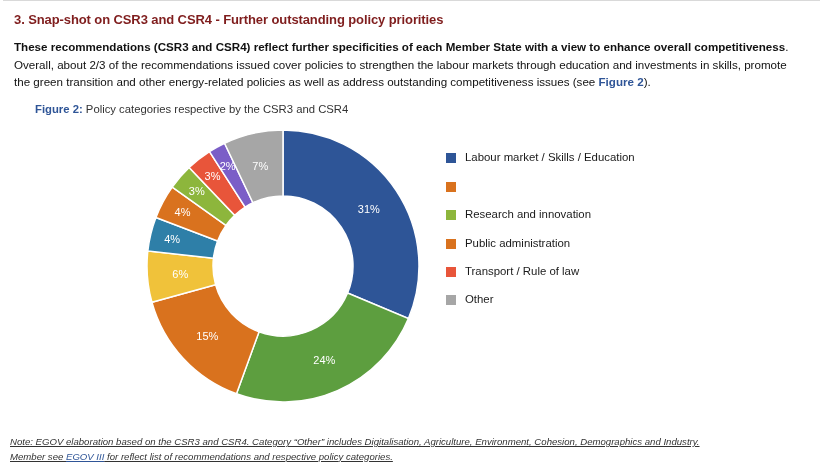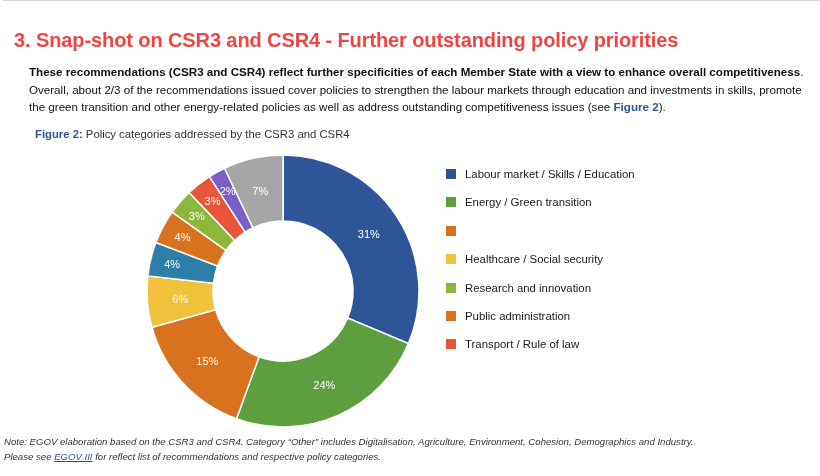--- a/index.html
+++ b/index.html
@@ -15,32 +15,32 @@
     overflow: hidden;
   }
   .page {
     position: relative;
     width: 820px;
     height: 476px;
     box-sizing: border-box;
     padding: 10px 14px 0 14px;
   }
   .heading {
-    color: #ef4444;
-    font-size: 20px;
+    color: #7f1d1d;
+    font-size: 13px;
     font-weight: bold;
     letter-spacing: -0.1px;
-    margin: 18px 0 10px 0;
+    margin: 2px 0 10px 0;
     line-height: 1.25;
   }
   .intro {
     font-size: 11.6px;
     line-height: 1.52;
     color: #111111;
-    margin: 0 0 12px 15px;
+    margin: 0 0 12px 0;
     max-width: 800px;
   }
   .intro .lead {
     font-weight: bold;
   }
   .figref {
     color: #2f5597;
     font-weight: bold;
   }
   .figcaption {
@@ -77,43 +77,44 @@
     font-family: "Liberation Sans", sans-serif;
   }
   .legend {
     position: absolute;
     left: 432px;
     top: 16px;
     width: 370px;
   }
   .legend-item {
     display: flex;
-    align-items: center;
+    align-items: flex-end;
     height: 28.4px;
   }
   .legend-swatch {
     width: 10px;
     height: 10px;
     margin-right: 9px;
     flex: 0 0 auto;
   }
   .legend-text {
     font-size: 11.4px;
     color: #1a1a1a;
     white-space: nowrap;
   }
   .note {
     position: absolute;
-    left: 4px;
+    left: 10px;
     bottom: 12px;
     width: 790px;
     font-size: 9.6px;
     font-style: italic;
     color: #333333;
     line-height: 1.5;
+    text-decoration: underline;
   }
   .note a {
     color: #2f5597;
     text-decoration: underline;
   }
   .hr-top {
     position: absolute;
     left: 0;
     right: 0;
     top: 0;
@@ -137,21 +138,21 @@
   <div class="hr-top"></div>
   <div class="vline"></div>
 
   <h1 class="heading">3. Snap-shot on CSR3 and CSR4 - Further outstanding policy priorities</h1>
 
   <p class="intro">
     <span class="lead">These recommendations (CSR3 and CSR4) reflect further specificities of each Member State with a view to enhance overall competitiveness</span><span>. Overall, about 2/3 of the recommendations issued cover policies to strengthen the labour markets through education and investments in skills, promote the green transition and other energy-related policies as well as address outstanding competitiveness issues (see </span><span class="figref">Figure 2</span><span>).</span>
   </p>
 
   <p class="figcaption">
-    <span class="fig-label">Figure 2:</span><span class="fig-text"> Policy categories addressed by the CSR3 and CSR4</span>
+    <span class="fig-label">Figure 2:</span><span class="fig-text"> Policy categories respective by the CSR3 and CSR4</span>
   </p>
 
   <div class="chart-area">
 
     <div class="donut-wrap">
       <svg width="282" height="282" viewBox="0 0 282 282">
         <g id="donut-slices">
             <path d="M 141 5 A 136 136 0 0 1 266.44018399822306 193.5429370942655 L 205.5648005873207 168.04415879851902 A 70 70 0 0 0 141 71 Z" fill="#2e5597" stroke="#ffffff" stroke-width="1.5"></path>
             <path d="M 266.44018399822306 193.5429370942655 A 136 136 0 0 1 94.48526050770906 268.7981964268836 L 117.05858996720319 206.7784834550136 A 70 70 0 0 0 205.5648005873207 168.04415879851902 Z" fill="#5d9e3f" stroke="#ffffff" stroke-width="1.5"></path>
             <path d="M 94.48526050770906 268.7981964268836 A 136 136 0 0 1 9.91746643584787 177.24043866184476 L 73.53104890080405 159.65316695830245 A 70 70 0 0 0 117.05858996720319 206.7784834550136 Z" fill="#d9721e" stroke="#ffffff" stroke-width="1.5"></path>
@@ -177,46 +178,42 @@
           </g>
       </svg>
     </div>
 
     <div class="legend" id="legend">
         <div class="legend-item">
           <span class="legend-swatch" style="background: rgb(46, 85, 151);"></span>
           <span class="legend-text">Labour market / Skills / Education</span>
         </div>
         <div class="legend-item">
-          <span class="legend-swatch" style="background: rgb(93, 158, 63);"></span>
-          <span class="legend-text">Energy / Green transition</span>
-        </div>
-        <div class="legend-item">
           <span class="legend-swatch" style="background: rgb(217, 114, 30);"></span>
-        </div>
-        <div class="legend-item">
-          <span class="legend-swatch" style="background: rgb(240, 194, 58);"></span>
-          <span class="legend-text">Healthcare / Social security</span>
         </div>
         <div class="legend-item">
           <span class="legend-swatch" style="background: rgb(141, 182, 60);"></span>
           <span class="legend-text">Research and innovation</span>
         </div>
         <div class="legend-item">
           <span class="legend-swatch" style="background: rgb(217, 114, 30);"></span>
           <span class="legend-text">Public administration</span>
         </div>
         <div class="legend-item">
           <span class="legend-swatch" style="background: rgb(232, 85, 58);"></span>
           <span class="legend-text">Transport / Rule of law</span>
+        </div>
+        <div class="legend-item">
+          <span class="legend-swatch" style="background: rgb(166, 166, 166);"></span>
+          <span class="legend-text">Other</span>
         </div>
       </div>
 
   </div>
 
   <div class="note">
     <div>Note: EGOV elaboration based on the CSR3 and CSR4. Category “Other” includes Digitalisation, Agriculture, Environment, Cohesion, Demographics and Industry.</div>
     <div>
-      <span>Please see </span><a href="#">EGOV III</a><span> for reflect list of recommendations and respective policy categories.</span>
+      <span>Member see </span><a href="#">EGOV III</a><span> for reflect list of recommendations and respective policy categories.</span>
     </div>
   </div>
 
 </div>
 
 </body></html>

